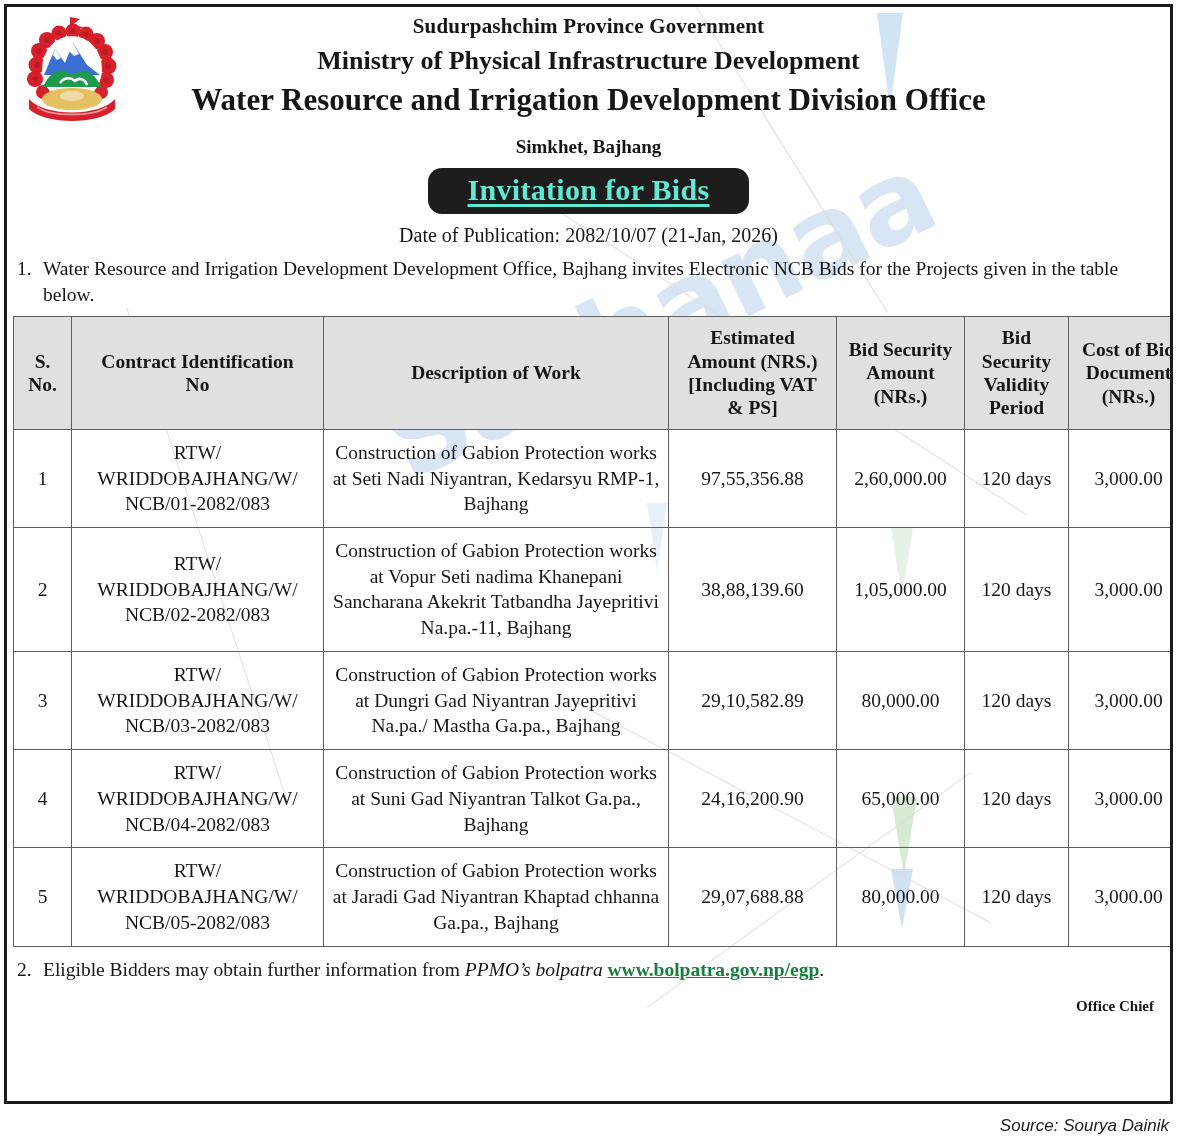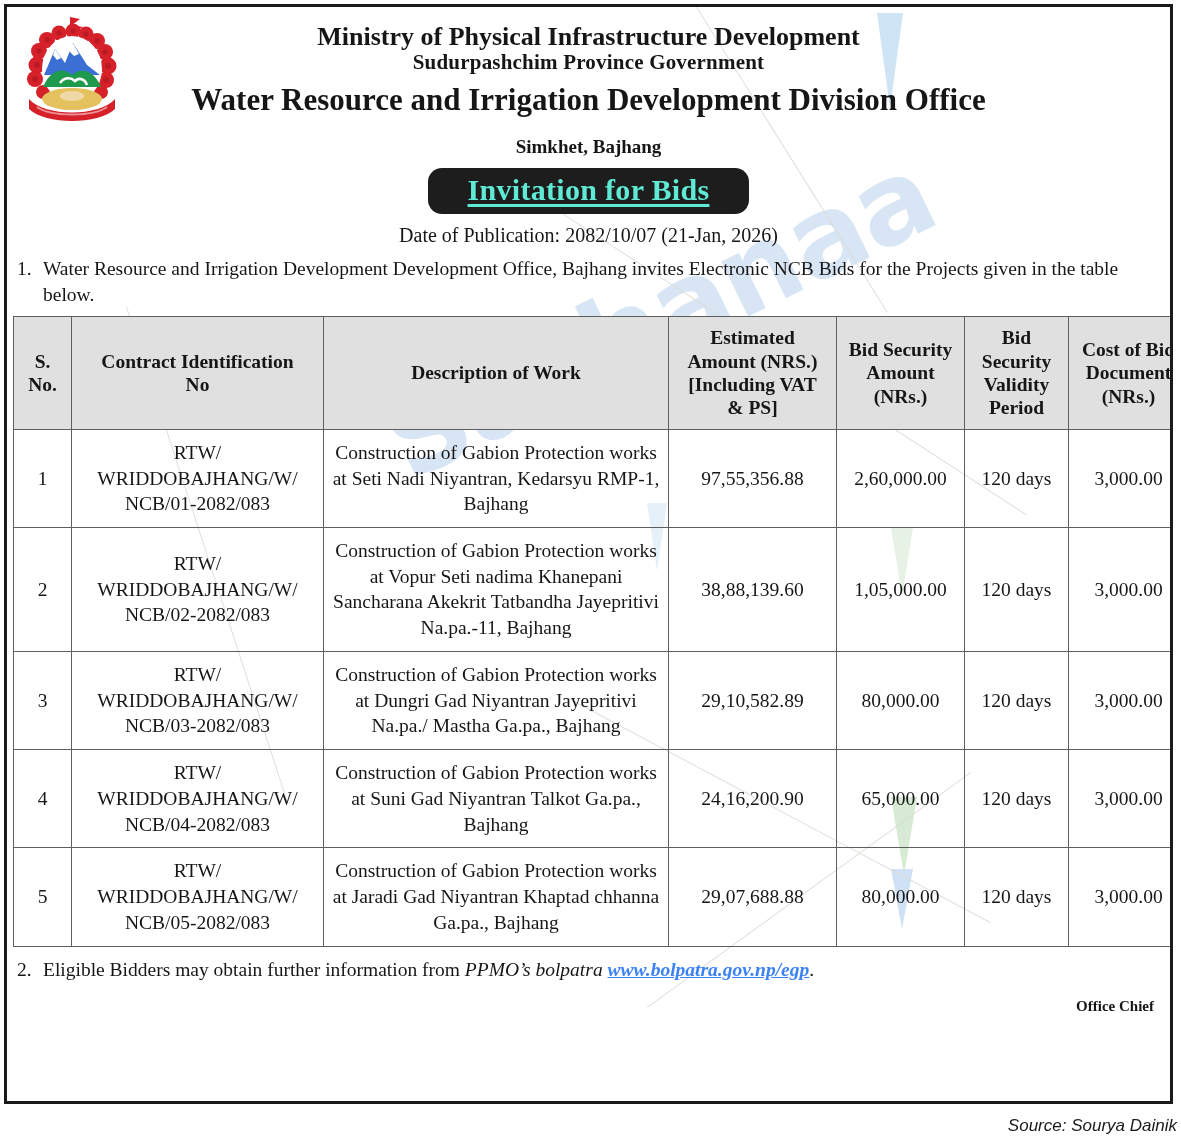--- a/index.html
+++ b/index.html
@@ -176,23 +176,22 @@
     padding-left: 4px;
   }
   .clause-body { flex: 1; }
   #clause-2 {
     margin-top: 10px;
     font-size: 19.5px;
   }
   .ital { font-style: italic; }
   #ppmo-url {
     font-weight: 700;
-    font-style: italic;
     text-decoration: underline;
-    color: #3b82f6;
+    color: #15803d;
   }
 
   
   #bid-table {
     position: relative;
     z-index: 2;
     margin: 8px 6px 0 6px;
     border-collapse: collapse;
     width: calc(100% - 12px);
     table-layout: fixed;
@@ -230,21 +229,21 @@
     text-align: right;
     margin: 14px 16px 0 0;
     font-size: 15px;
     font-weight: 700;
     line-height: 1.3;
   }
 
   
   #source-credit {
     position: absolute;
-    right: 4px;
+    right: 12px;
     top: 1116px;
     font-family: "Liberation Sans", sans-serif;
     font-style: italic;
     font-size: 17px;
     color: #1b1b1b;
     z-index: 3;
   }
 </style>
 </head>
 <body>
@@ -311,22 +310,22 @@
         <path d="M43 70 C47 64, 54 64, 58 68 C62 64, 68 66, 70 72" stroke="#ffffff" stroke-width="2.5" fill="none"></path>
 
         <ellipse cx="55" cy="86" rx="30" ry="11" fill="#e4c15e"></ellipse>
         <ellipse cx="55" cy="83" rx="12" ry="5" fill="#f0d9a8"></ellipse>
 
         <path d="M12 86 C28 104, 82 104, 98 86 L98 96 C82 112, 28 112, 12 96 Z" fill="#d6202a"></path>
         <path d="M20 94 C34 104, 76 104, 90 94" stroke="#fff" stroke-width="2" fill="none" opacity=".5"></path>
       </svg>
     </div>
 
+    <div class="hdr-line" id="org-line-1">Sudurpashchim Province Government</div>
     <div class="hdr-line" id="org-line-2">Ministry of Physical Infrastructure Development</div>
-    <div class="hdr-line" id="org-line-1">Sudurpashchim Province Government</div>
     <div class="hdr-line" id="org-line-3">Water Resource and Irrigation Development Division Office</div>
     <div class="hdr-line" id="org-line-4">Simkhet, Bajhang</div>
 
     <div id="title-wrap">
       <span id="invitation-title">Invitation for Bids</span>
     </div>
 
     <div id="pub-date">Date of Publication: 2082/10/07 (21-Jan, 2026)</div>
   </div>
 

